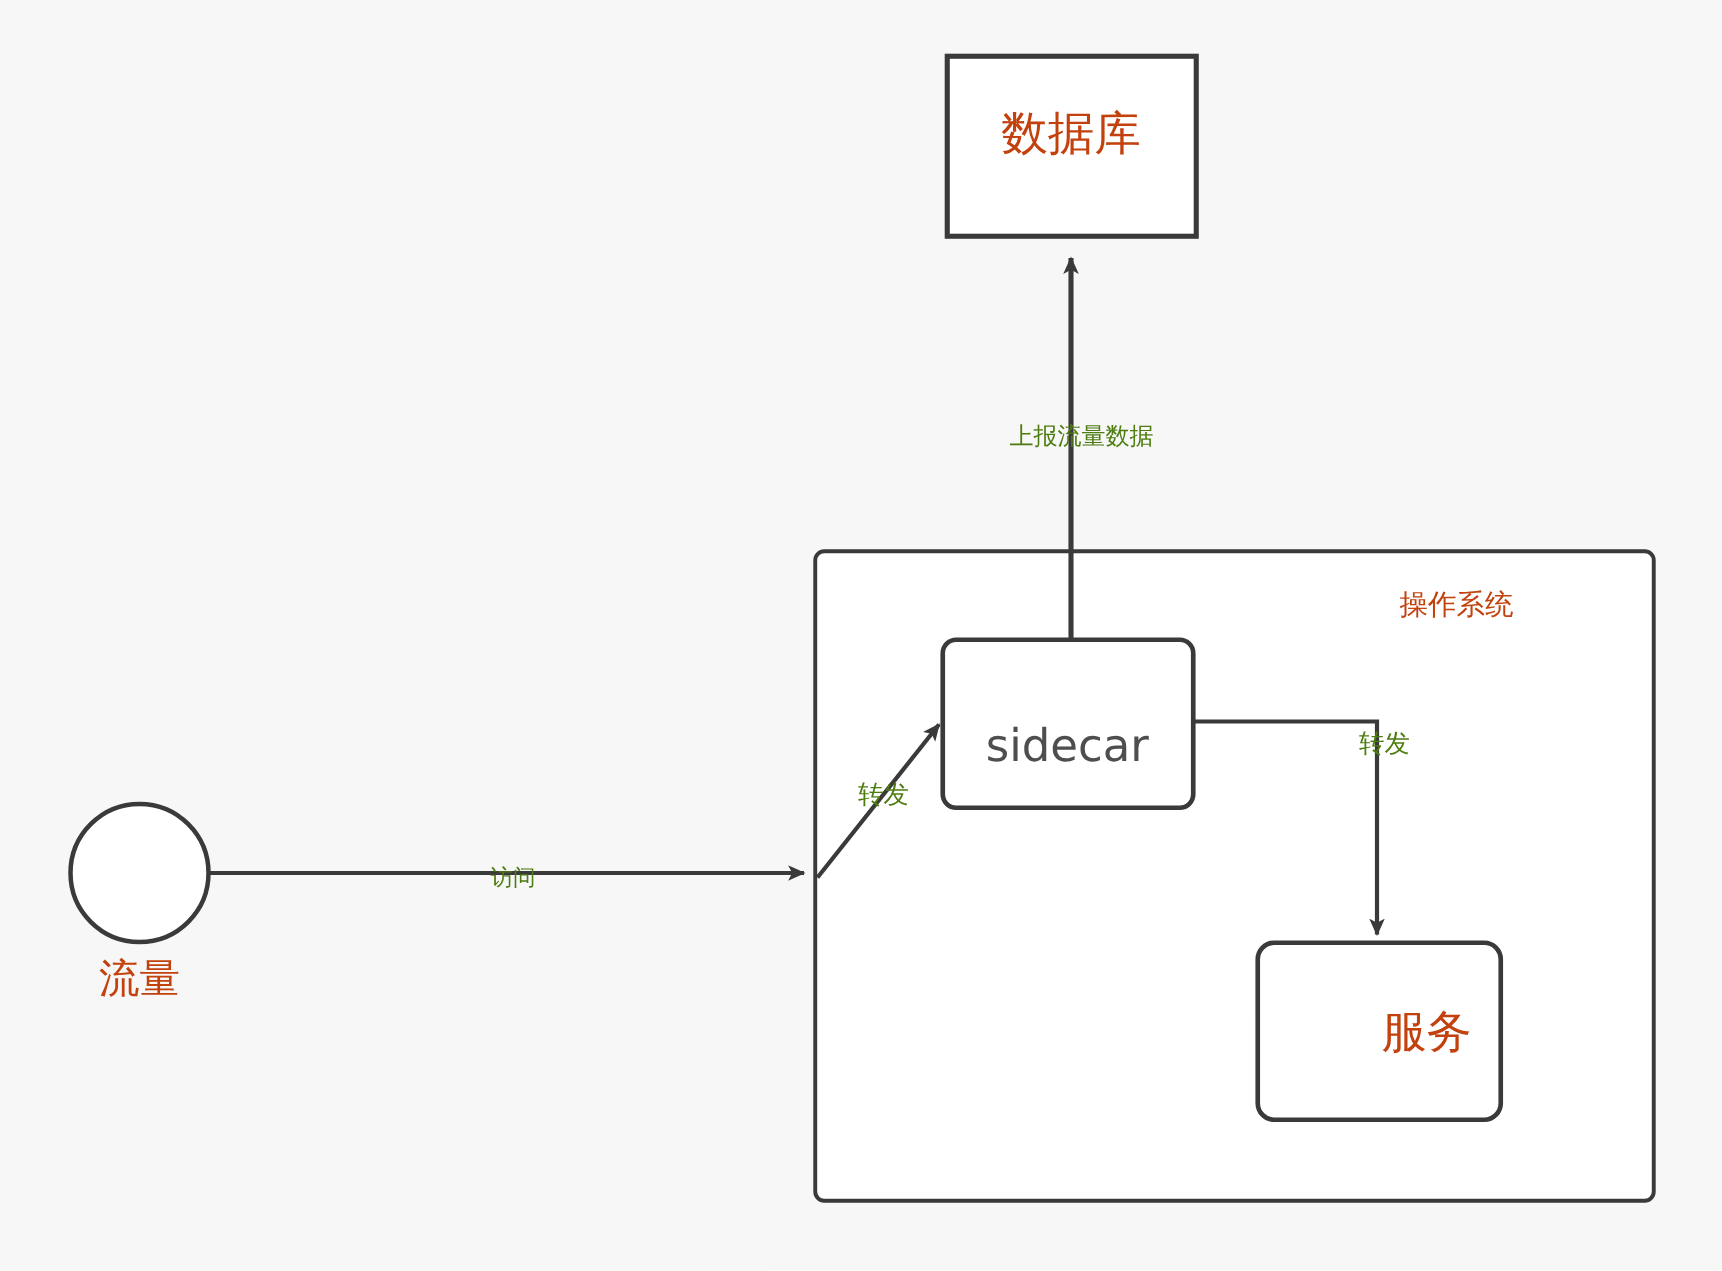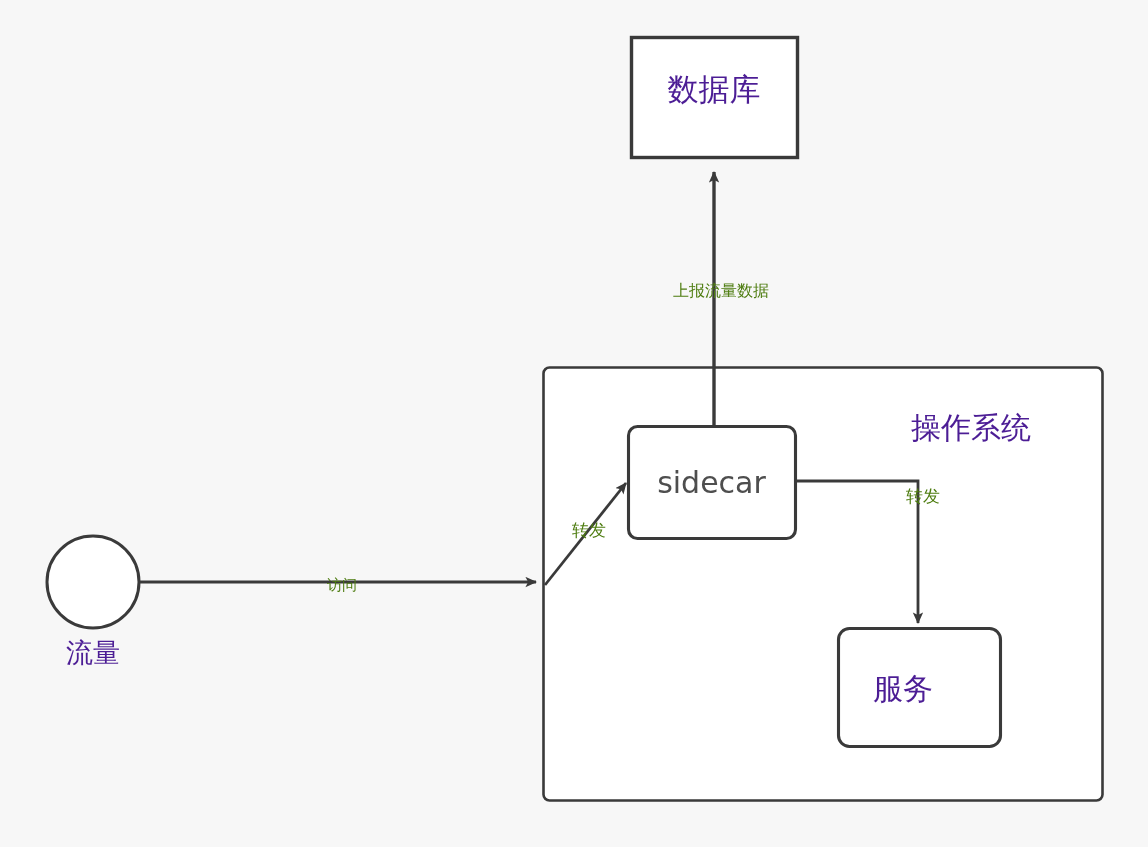--- a/index.html
+++ b/index.html
@@ -17,62 +17,61 @@
   }
   #diagram-svg {
     position: absolute;
     left: 0;
     top: 0;
     width: 1148px;
     height: 847px;
   }
   .node-label {
     position: absolute;
-    color: #4c1d95;
+    color: #c2410c;
     white-space: nowrap;
     text-align: center;
     pointer-events: none;
   }
   .edge-label {
     position: absolute;
     color: #4d7c0f;
     white-space: nowrap;
     text-align: center;
     pointer-events: none;
   }
   .lbl-db {
     left: 631px;
     top: 72px;
     width: 166px;
     font-size: 31px;
     line-height: 34px;
   }
   .lbl-sidecar {
     left: 628px;
-    top: 467px;
+    top: 482px;
     width: 167px;
     font-size: 30px;
     line-height: 32px;
     color: #4e4e4e;
   }
   .lbl-service {
-    left: 790px;
+    left: 838px;
     top: 672px;
     width: 162px;
     font-size: 30px;
     line-height: 33px;
     padding-left: 32px;
   }
   .lbl-os {
     left: 898px;
     top: 389px;
     width: 146px;
-    font-size: 30px;
+    font-size: 19px;
     line-height: 29px;
-    margin-top: 24px;
   }
   .lbl-traffic {
     left: 33px;
     top: 638px;
     width: 120px;
     font-size: 27px;
     line-height: 30px;
   }
   .lbl-report {
     left: 648px;

